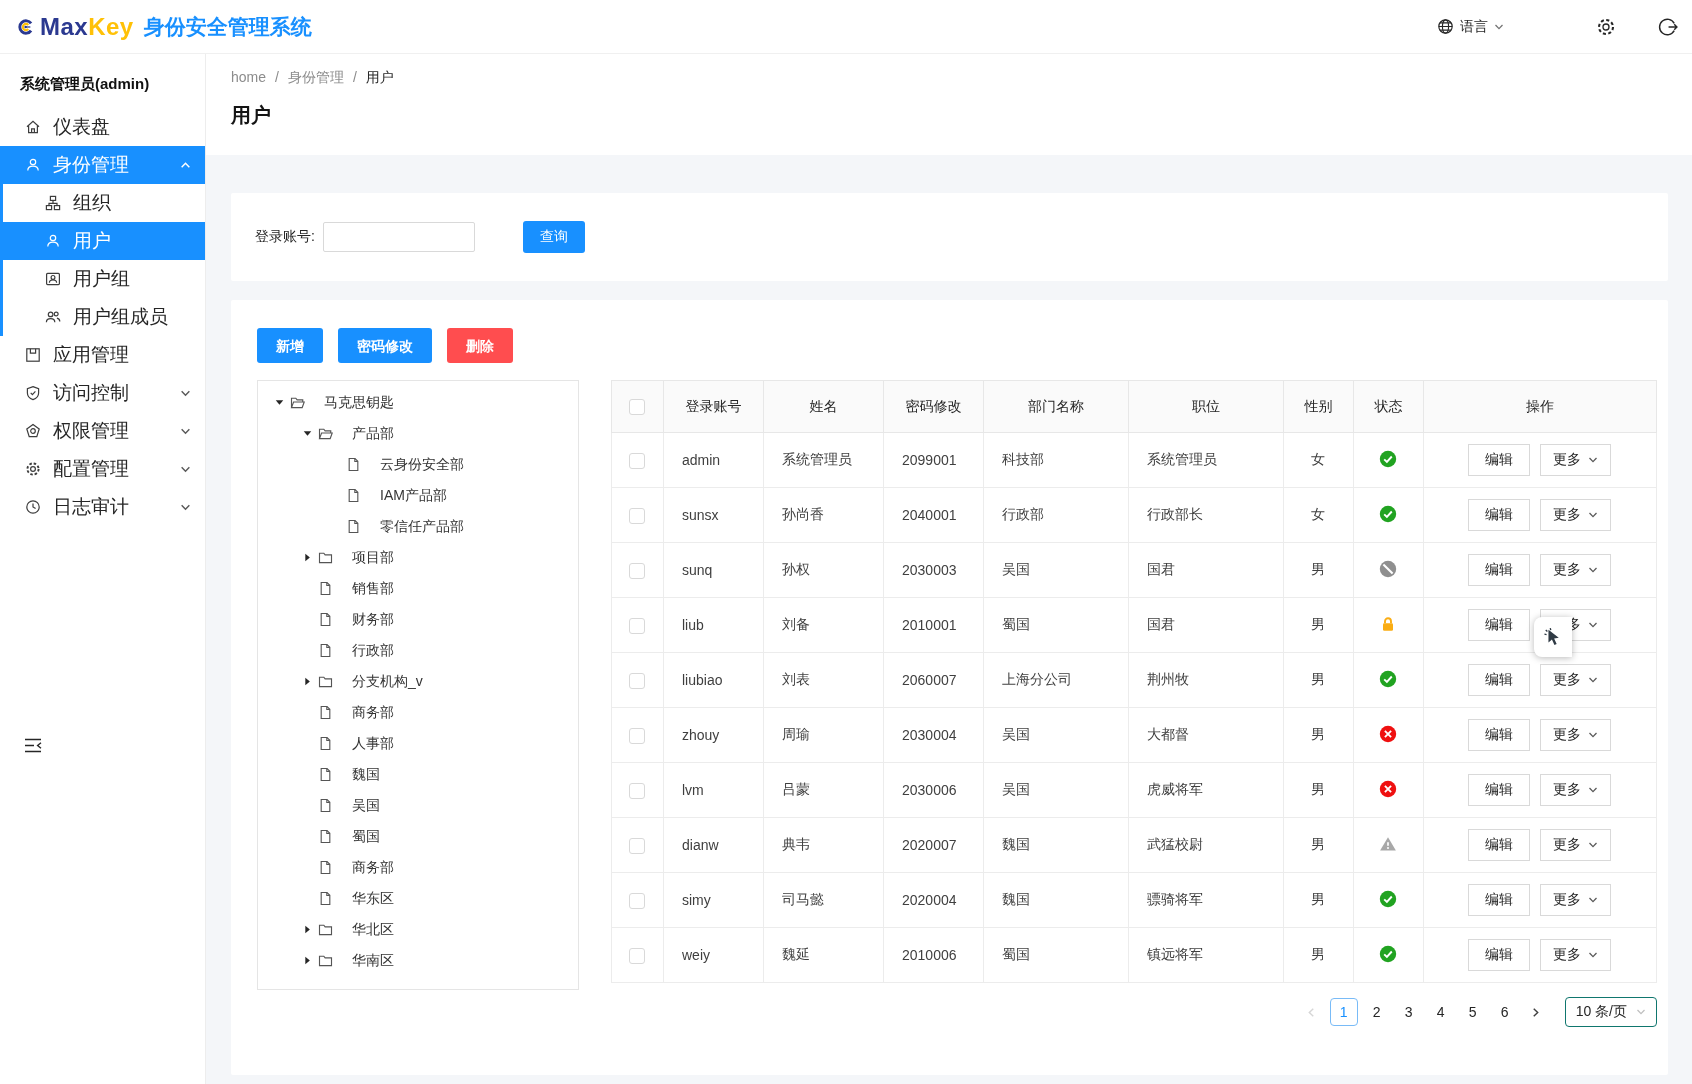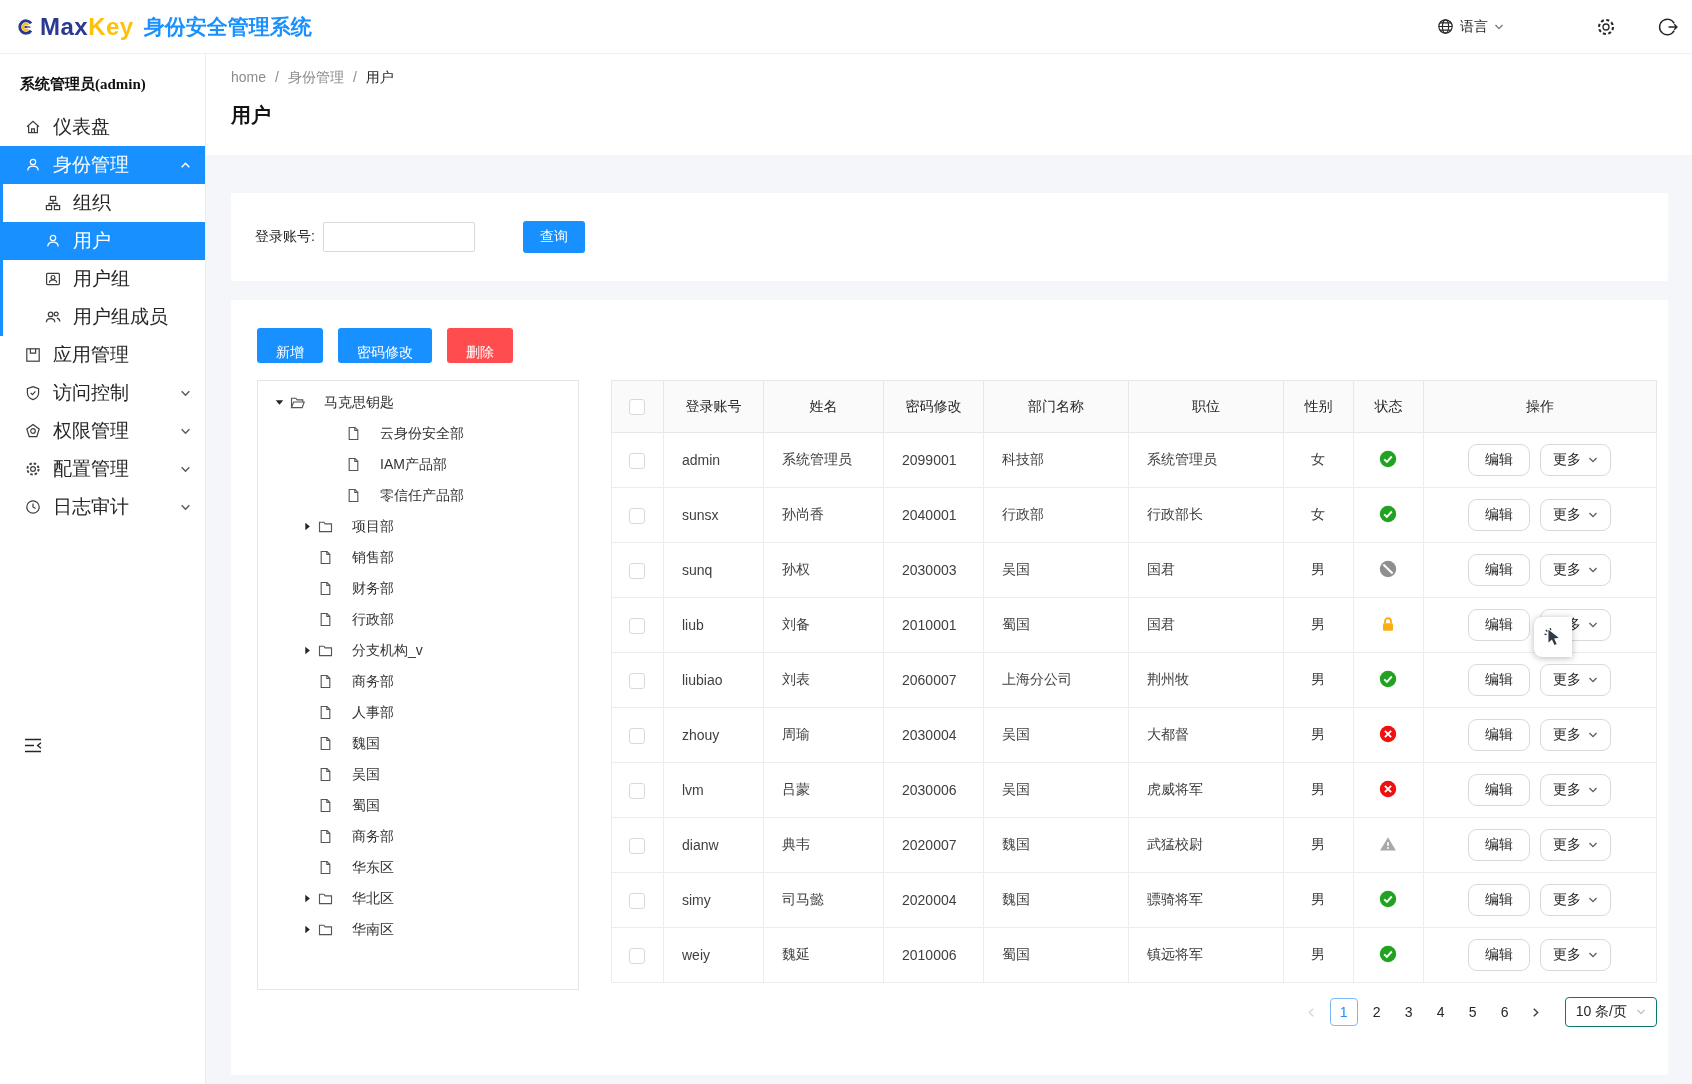--- a/index.html
+++ b/index.html
@@ -26,21 +26,21 @@
   .icn { display:inline-flex; align-items:center; justify-content:center; color:inherit; }
   .icn svg { width:16px; height:16px; display:block; }
   .lang .icn.globe svg { width:17px; height:17px; }
   .lang .icn.sm svg { width:10px; height:10px; color:#737373; }
   .hdr-btn { cursor:pointer; color:#262626; }
   .hdr-btn svg { width:20px; height:20px; }
   .gear-btn { margin-right:42px; }
 
   
   .body-row { display:flex; height:1030px; }
-  .sidebar { width:206px; flex:none; background:#fff; border-right:1px solid #ededed; position:relative;font-family:Liberation Serif, serif; }
+  .sidebar { width:206px; flex:none; background:#fff; border-right:1px solid #ededed; position:relative; }
   .admin-label { font-size:15px; font-weight:bold; padding:21px 0 14px 20px; color:#111; }
   .menu-item { height:38px; display:flex; align-items:center; padding:0 14px 0 25px; font-size:19px; cursor:pointer; color:#262626; }
   .menu-item .icn { width:16px; margin-right:12px; flex:none; color:#3d3d3d; }
   .menu-item .mi-chevron { margin-left:auto; color:#595959; }
   .menu-item .mi-chevron svg { width:11px; height:11px; }
   .menu-item.active { background:#1890ff; color:#fff; }
   .menu-item.active .icn, .menu-item.active .mi-chevron { color:#fff; }
   .menu-group { border-left:3px solid #1890ff; }
   .menu-group .menu-item { padding-left:22px; }
   .menu-group .menu-item.sub { padding-left:42px;text-align:right; }
@@ -58,39 +58,39 @@
   .filter-card { margin-top:38px; height:88px; display:flex; align-items:center; padding-left:24px; }
   .filter-label { font-size:14px; color:#262626; }
   .filter-input { width:152px; height:30px; border:1px solid #d9d9d9; border-radius:2px; margin-left:8px; padding:0 8px; font-size:14px; outline:none; font-family:inherit; }
   .btn { border:none; border-radius:3px; font-size:14px; cursor:pointer; font-family:inherit; color:#fff; }
   .btn.primary { background:#1890ff; }
   .btn.danger { background:#ff4d4f; }
   .query-btn { margin-left:48px; width:62px; height:32px; }
 
   .main-card { margin-top:19px; min-height:775px; padding:28px 24px 30px 26px; position:relative; }
   .toolbar { display:flex; gap:15px; }
-  .toolbar .btn { height:35px; padding:16px 19px; }
+  .toolbar .btn { height:35px; padding:10px 19px;font-weight:bold; }
 
   .content-row { display:flex; align-items:flex-start; margin-top:17px; }
   .tree { width:322px; flex:none; border:1px solid #e5e5e5; min-height:610px; padding:6px 0 10px; }
   .tree-row { height:31px; display:flex; align-items:center; font-size:14px; color:#333; cursor:pointer; white-space:nowrap; }
   .tree-arrow { width:22px; flex:none; display:inline-flex; justify-content:center; color:#262626; }
   .tree-arrow svg { width:9px; height:9px; }
   .tree-row .icn.node svg { width:15px; height:15px; color:#555; }
   .tree-label { margin-left:19px; }
 
   .table-wrap { flex:1; margin-left:32px; }
   table { width:100%; border-collapse:collapse; table-layout:fixed; }
   th, td { border:1px solid #ececec; }
   th { background:#fafafa; height:52px; font-weight:normal; font-size:14px; color:#262626; text-align:center; border-color:#e7e7e7; }
   td { height:55px; font-size:14px; color:#3f3f3f; padding-left:18px; background:#fff; }
   td.c, th.c { text-align:center; padding-left:0; }
   .checkbox { width:16px; height:16px; border:1.5px solid #d9d9d9; border-radius:3px; background:#fff; display:inline-block; vertical-align:middle; cursor:pointer; }
   .status-cell .icn svg { width:18px; height:18px; }
-  .btn-outline { height:32px; background:#fff; border:1px solid #d9d9d9; border-radius:9px; font-size:14px; color:#262626; cursor:pointer; font-family:Liberation Serif, serif; padding:0 16px; }
+  .btn-outline { height:32px; background:#fff; border:1px solid #d9d9d9; border-radius:0; font-size:14px; color:#262626; cursor:pointer; font-family:Liberation Serif, serif; padding:0 16px; }
   .btn-outline.more { margin-left:10px; display:inline-flex; align-items:center; gap:7px; padding:0 12px; }
   .btn-outline.more .icn svg { width:10px; height:10px; color:#595959; }
 
   .pagination { display:flex; justify-content:flex-end; align-items:center; margin-top:14px; font-size:14px; color:#262626; }
   .pg-arrow { width:30px; display:inline-flex; justify-content:center; cursor:pointer; color:#404040; }
   .pg-arrow svg { width:11px; height:11px; }
   .pg-arrow.disabled { color:#d6d6d6; cursor:default; }
   .pg-num { min-width:26px; text-align:center; margin:0 3px; cursor:pointer; }
   .pg-num.current { width:28px; height:28px; line-height:26px; border:1px solid #79bbf7; border-radius:4px; color:#1890ff; background:#fff; }
   .pg-size { display:inline-flex; align-items:center; gap:9px; height:30px; border:1px solid #0f766e; border-radius:4px; padding:0 10px; margin-left:14px; cursor:pointer; background:#fff; }
@@ -317,20 +317,34 @@
                   </svg>
                 </span>
                 <span class="icn node">
                   <svg viewBox="0 0 16 16" stroke="currentColor" fill="none" stroke-width="1.2">
                     <path d="M1.6 13.4 V3.4 h4.6 l1.4 1.8 h6 v2.2"></path>
                     <path d="M3.8 7.4 h11.4 L13 13.4 H1.6 Z"></path>
                   </svg>
                 </span>
                 <span class="tree-label">马克思钥匙</span>
               </div>
+              <div class="tree-row" style="padding-left:38px">
+                <span class="tree-arrow">
+                  <svg viewBox="0 0 10 10">
+                    <path d="M0.8 2.6 h8.4 L5 7.6 Z" fill="currentColor"></path>
+                  </svg>
+                </span>
+                <span class="icn node">
+                  <svg viewBox="0 0 16 16" stroke="currentColor" fill="none" stroke-width="1.2">
+                    <path d="M1.6 13.4 V3.4 h4.6 l1.4 1.8 h6 v2.2"></path>
+                    <path d="M3.8 7.4 h11.4 L13 13.4 H1.6 Z"></path>
+                  </svg>
+                </span>
+                <span class="tree-label">产品部</span>
+              </div>
               <div class="tree-row" style="padding-left:66px">
                 <span class="tree-arrow"></span>
                 <span class="icn node">
                   <svg viewBox="0 0 16 16" stroke="currentColor" fill="none" stroke-width="1.2">
                     <path d="M3.4 1.6 h6.2 l3 3 V14.4 H3.4 Z"></path>
                     <path d="M9.4 1.6 v3.2 h3.2"></path>
                   </svg>
                 </span>
                 <span class="tree-label">云身份安全部</span>
               </div>

